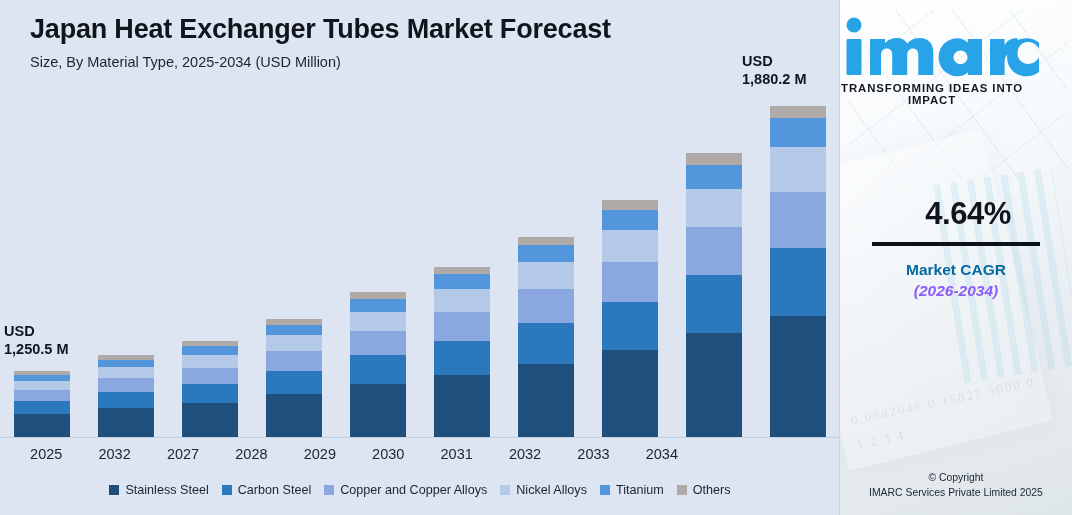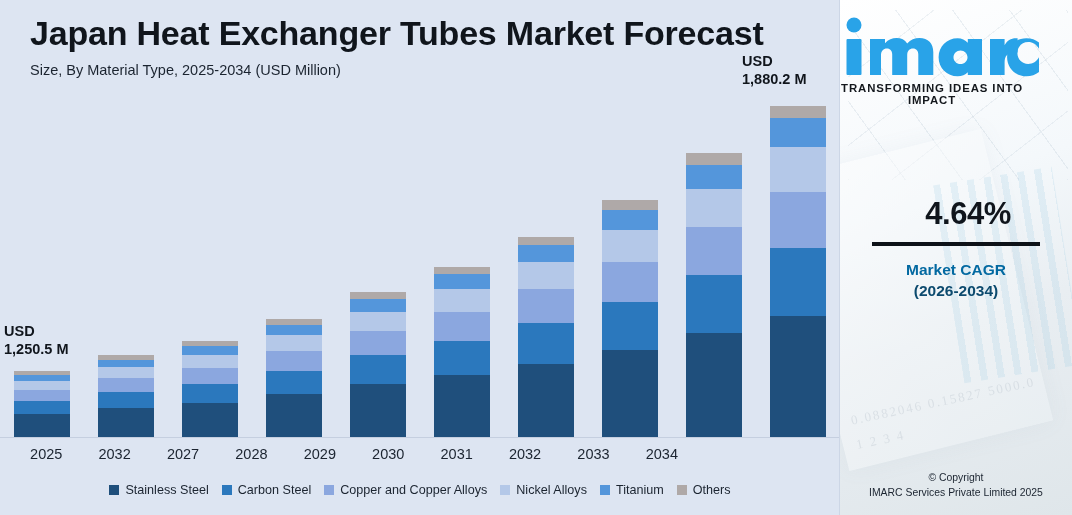--- a/index.html
+++ b/index.html
@@ -11,21 +11,21 @@
   #root{position:relative;width:1072px;height:515px;}
 
   
   .chart-panel{
     position:absolute;left:0;top:0;width:840px;height:515px;
     background:#dde5f2;
     box-sizing:border-box;
   }
   .title-block{position:absolute;left:30px;top:14px;width:790px;}
   .chart-title{
-    font-size:34px;font-weight:bold;color:#10151c;
+    font-size:27px;font-weight:bold;color:#10151c;
     letter-spacing:-0.2px;line-height:1.15;margin:0;
   }
   .chart-subtitle{
     font-size:14.5px;color:#1b2430;margin:9px 0 0 0;font-weight:400;
   }
 
   
   .plot{
     position:absolute;left:0;top:100px;width:840px;height:338px;
   }
@@ -118,21 +118,21 @@
     margin-top:2px;font-size:11.4px;font-weight:bold;color:#14181d;
     letter-spacing:.9px;
   }
 
   .cagr-block{position:absolute;left:0;top:196px;width:232px;text-align:center;}
   .cagr-value{font-size:31px;font-weight:bold;color:#10151c;letter-spacing:-0.5px;padding-left:24px;}
   .cagr-rule{
     width:168px;height:4px;background:#0d1218;margin:10px auto 12px auto;
   }
   .cagr-label{font-size:15.5px;font-weight:bold;color:#0369a1;line-height:1.55;}
-  .cagr-period{font-size:15.5px;font-weight:bold;color:#0c4a6e;}
+  .cagr-period{font-size:15.5px;font-weight:bold;color:#8b5cf6;font-style:italic;}
 
   .copyright{
     position:absolute;left:0;bottom:14px;width:232px;text-align:center;
     font-size:10.4px;color:#1b2430;line-height:1.5;
   }
   .divider{
     position:absolute;left:839px;top:0;width:1px;height:515px;
     background:#ccd6e6;
   }
 </style>

